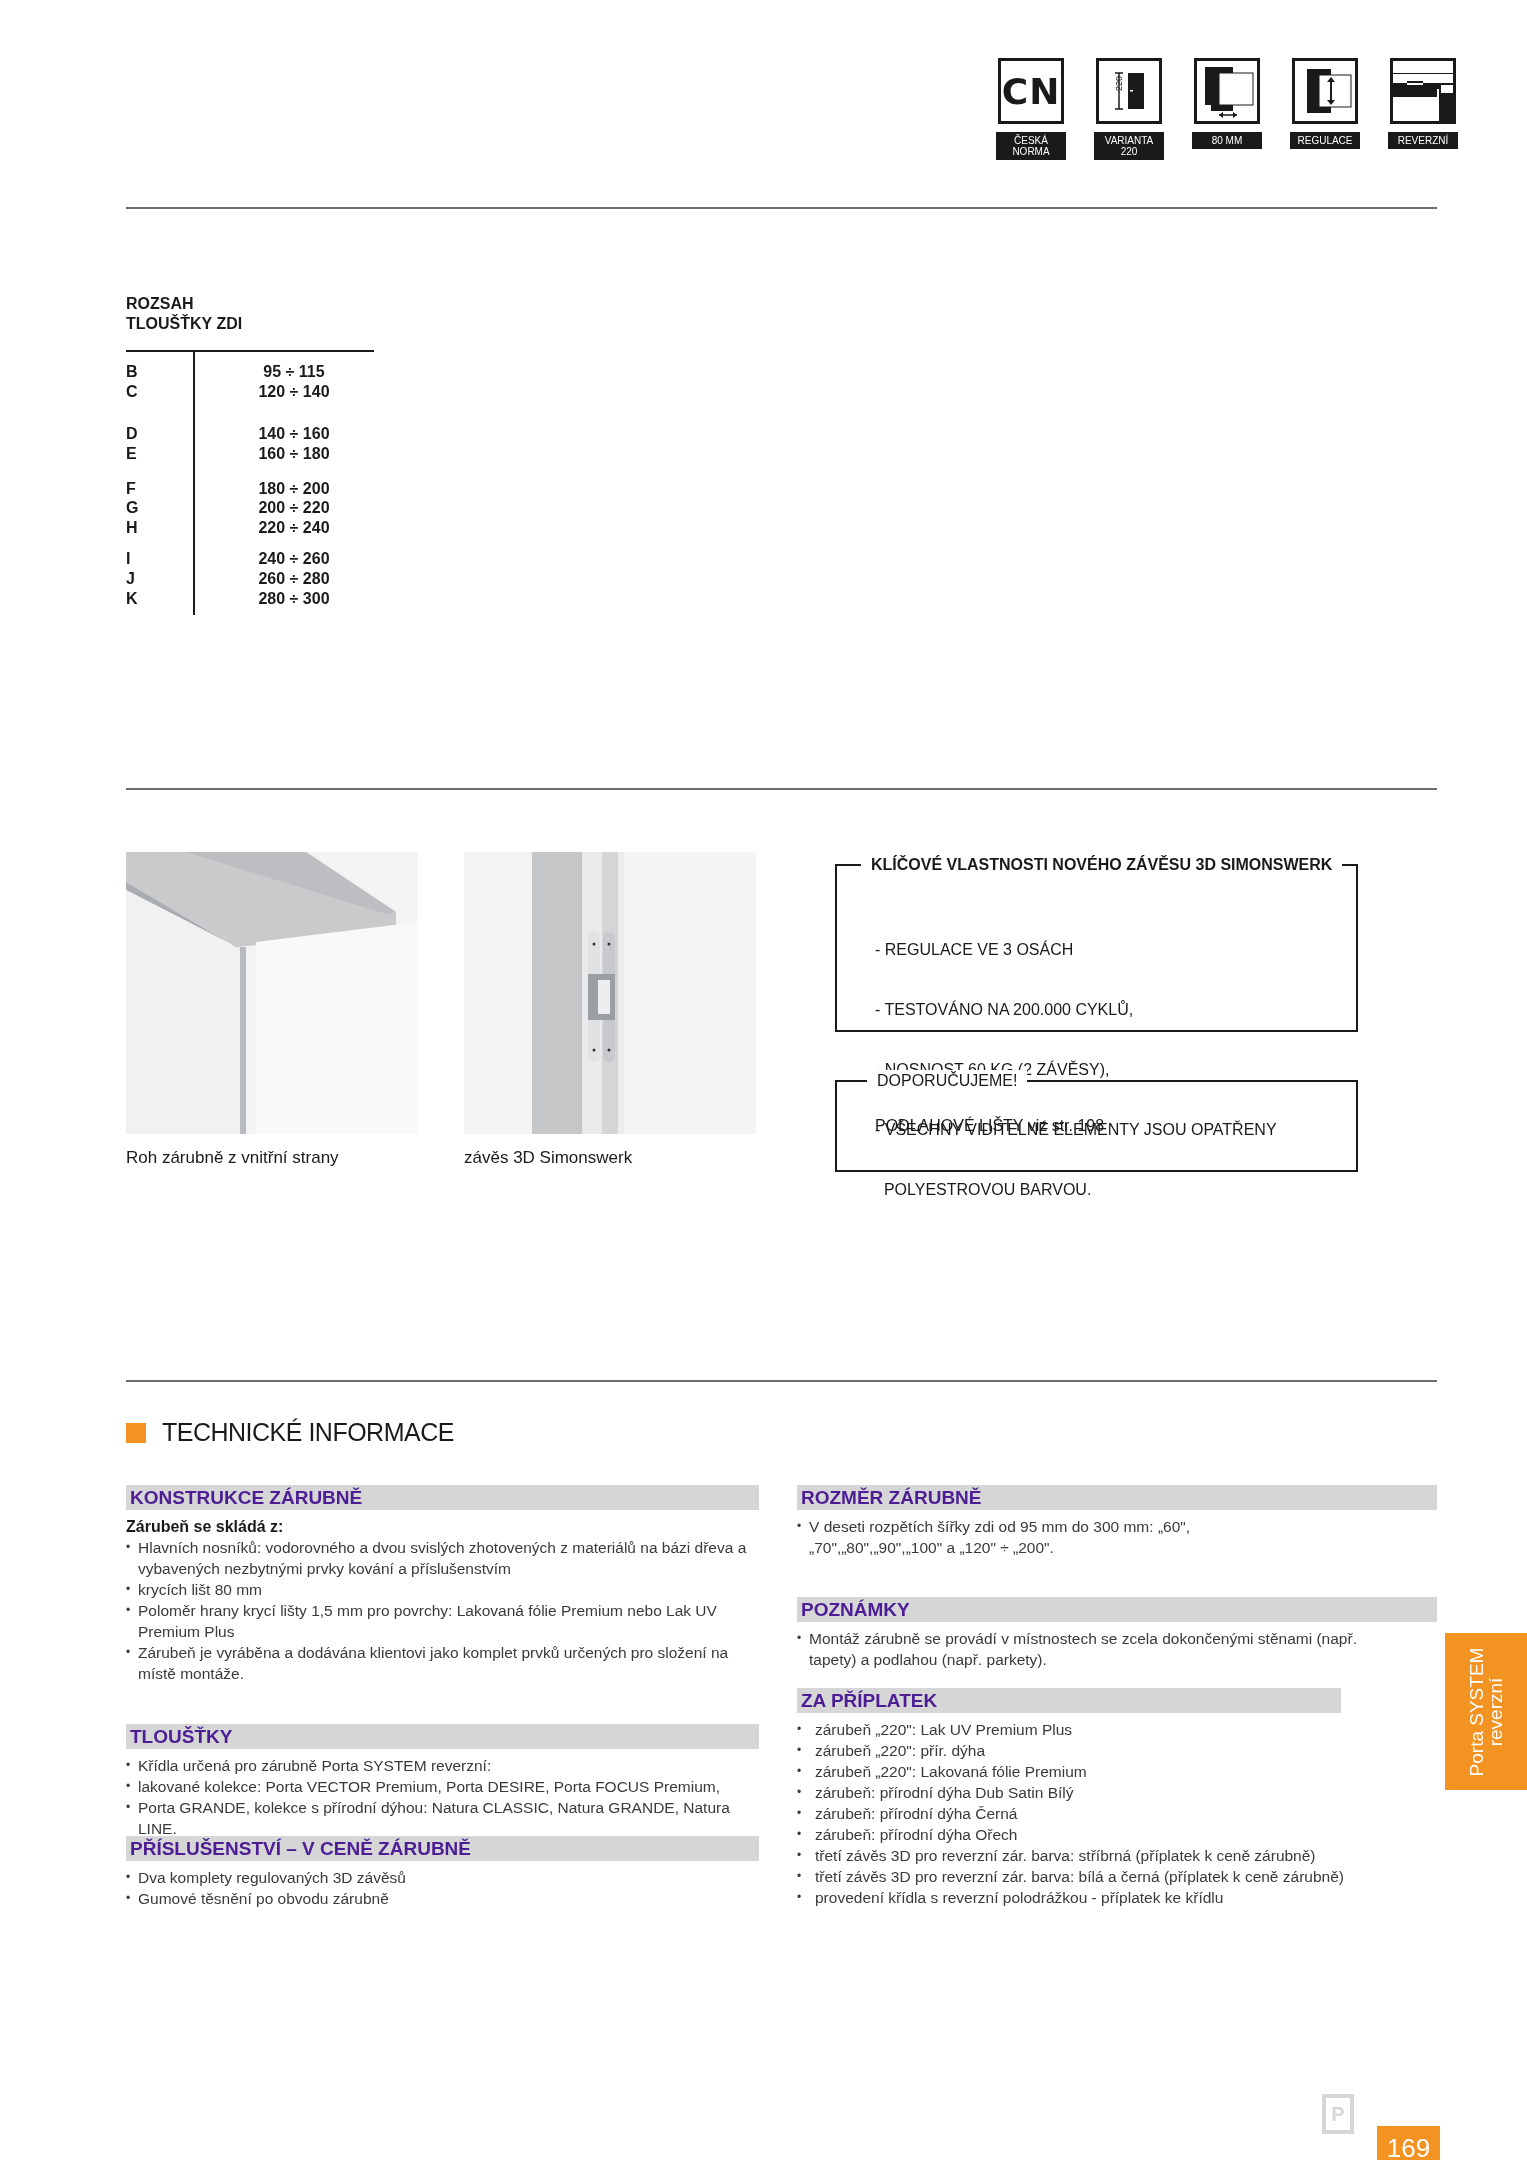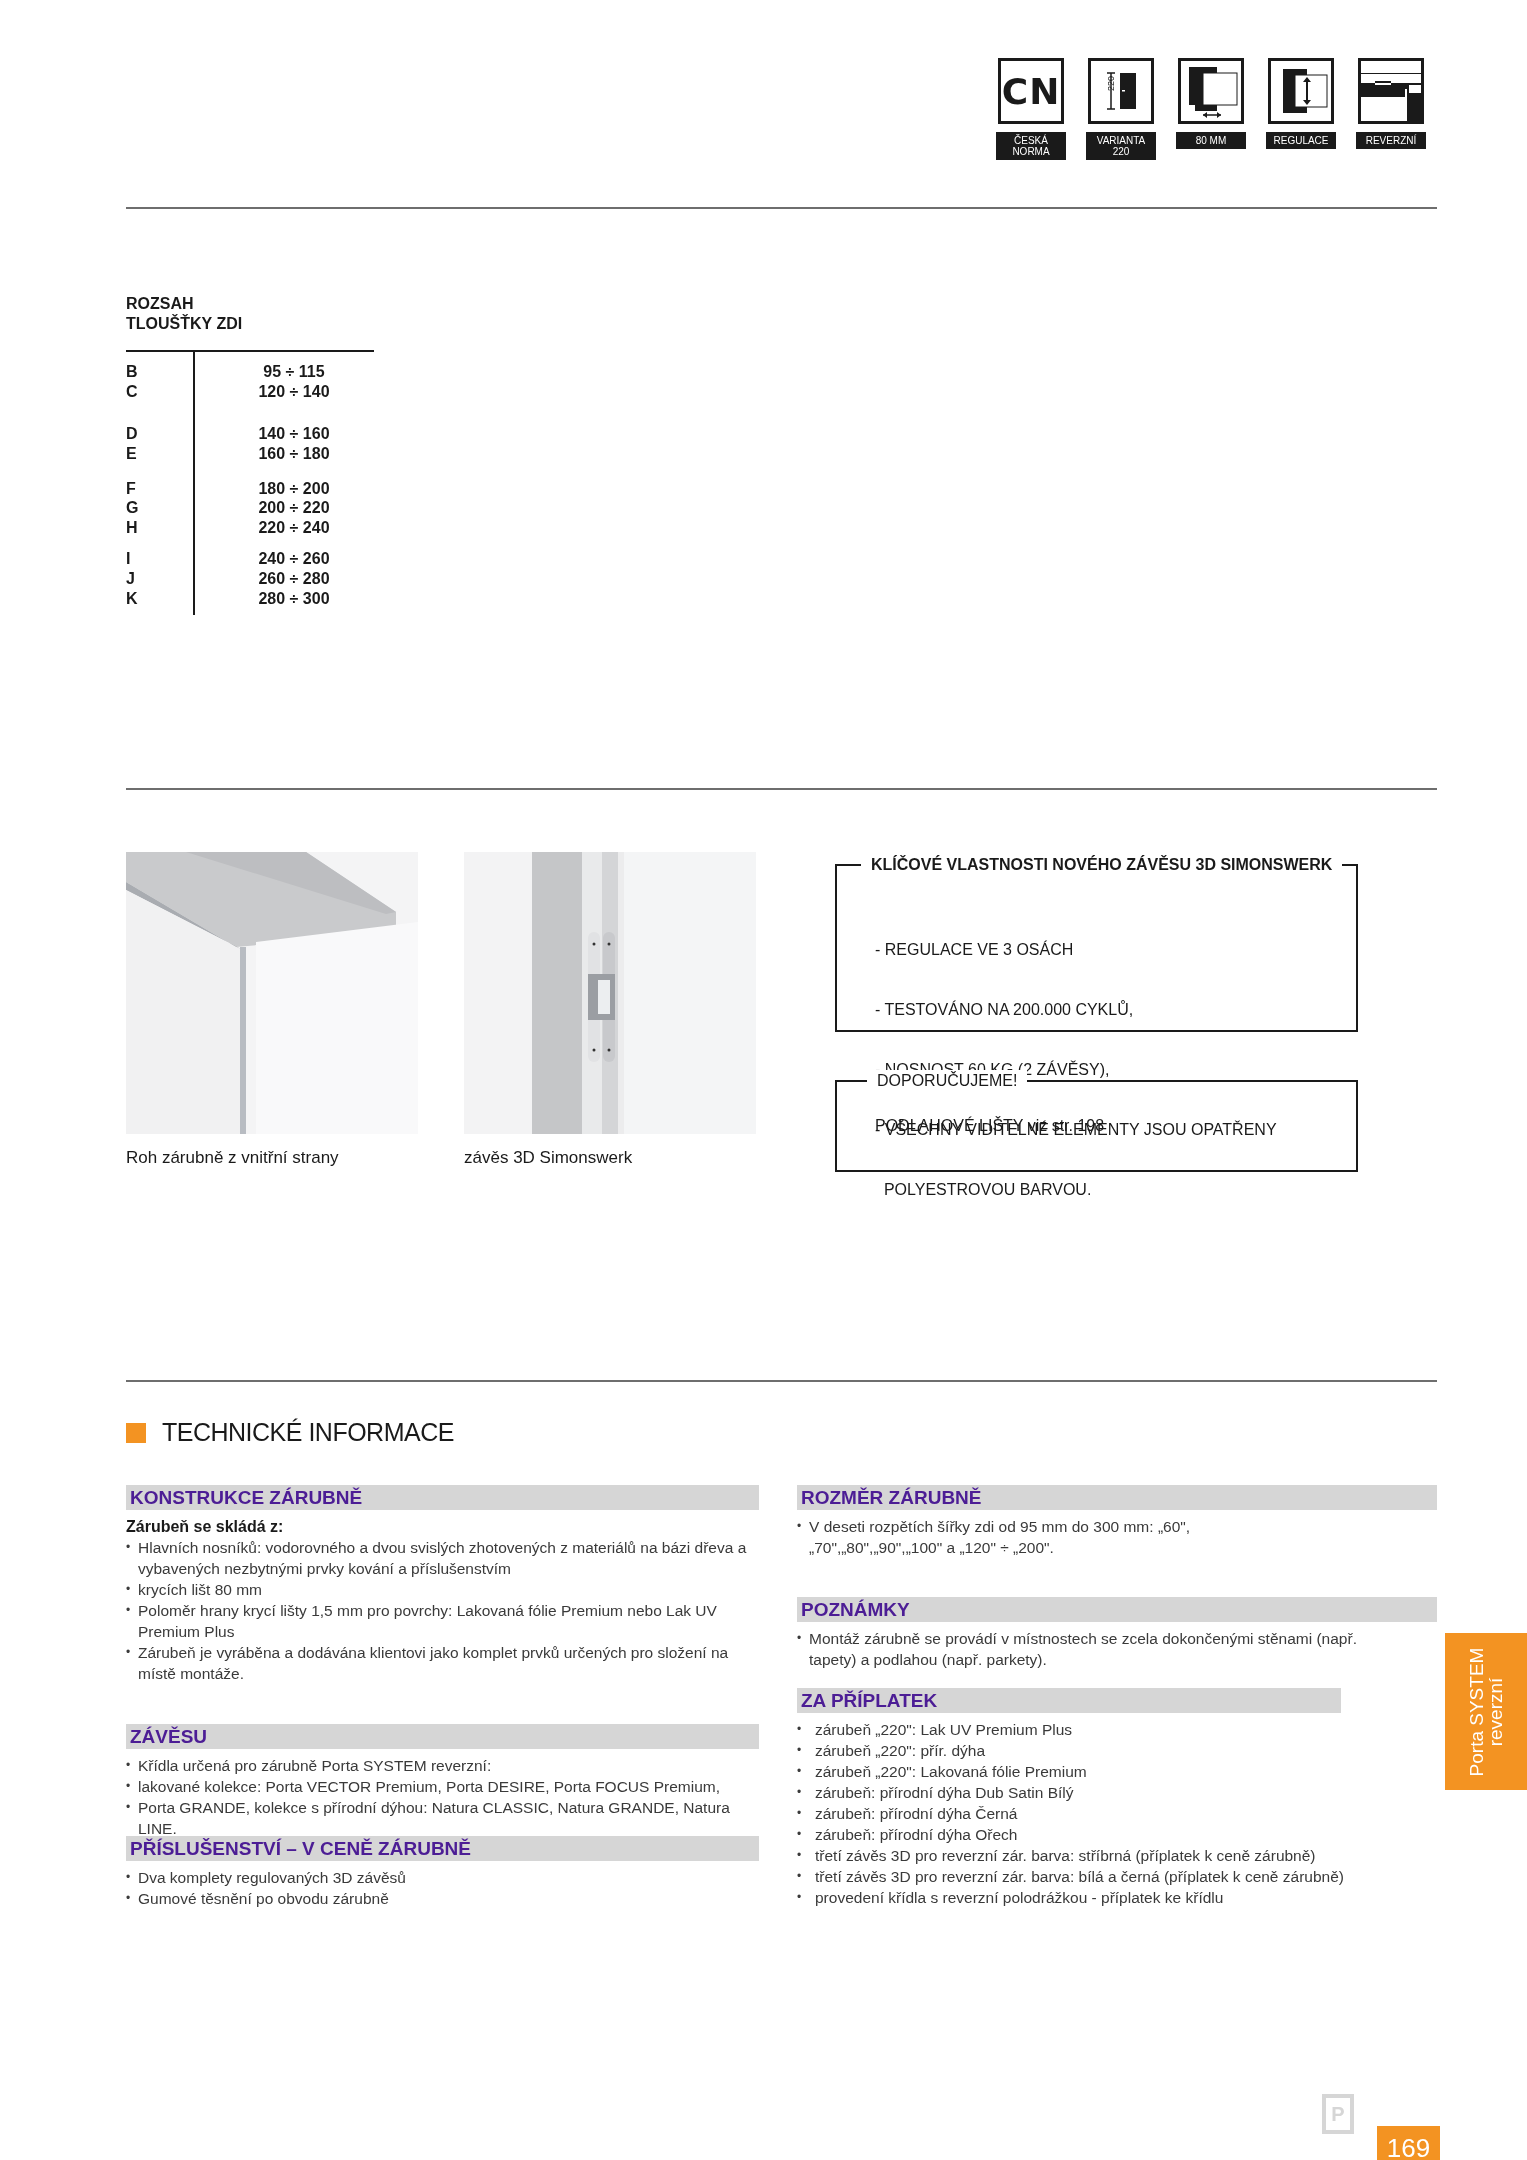--- a/index.html
+++ b/index.html
@@ -1,19 +1,19 @@
 <!DOCTYPE html>
 <html><head>
   <meta charset="utf-8">
   <style>
     html,body{margin:0;padding:0;background:#fff;}
     body{width:1527px;height:2160px;position:relative;overflow:hidden;font-family:"Liberation Sans",sans-serif;color:#1a1a1a;}
     .hr{position:absolute;left:126px;width:1311px;height:2px;background:#6e6e6e;}
     
-    .icons{position:absolute;top:58px;left:995px;display:flex;gap:18px;}
+    .icons{position:absolute;top:58px;left:995px;display:flex;gap:26px;}
     .ic{display:flex;flex-direction:column;align-items:center;width:72px;}
     .ic .box{width:66px;height:66px;border:3px solid #1a1a1a;box-sizing:border-box;background:#fff;position:relative;display:flex;align-items:center;justify-content:center;}
     .ic .lbl{margin-top:8px;background:#1a1a1a;color:#fff;font-size:10px;text-align:center;line-height:11px;padding:3px 2px;width:70px;box-sizing:border-box;text-transform:uppercase;}
     .ic .cn{font-weight:bold;font-size:36px;letter-spacing:1px;font-family:"DejaVu Sans",sans-serif;}
     
     .wt-title{position:absolute;left:126px;top:294px;font-size:16px;font-weight:bold;line-height:20px;}
     .wt-line{position:absolute;left:126px;top:350px;width:248px;height:2px;background:#1a1a1a;}
     .wt-vline{position:absolute;left:193px;top:350px;width:2px;height:265px;background:#1a1a1a;}
     .wt-row{position:absolute;left:126px;width:240px;font-size:16px;font-weight:bold;line-height:19px;}
     .wt-row .k{position:absolute;left:0;}
@@ -213,21 +213,21 @@
   <div class="sub">Zárubeň se skládá z:</div>
   <ul style="margin-top:0;">
     <li>Hlavních nosníků: vodorovného a dvou svislých zhotovených z materiálů na bázi dřeva a vybavených nezbytnými prvky kování a příslušenstvím</li>
     <li>krycích lišt 80 mm</li>
     <li>Poloměr hrany krycí lišty 1,5 mm pro povrchy: Lakovaná fólie Premium nebo Lak UV Premium Plus</li>
     <li>Zárubeň je vyráběna a dodávána klientovi jako komplet prvků určených pro složení na místě montáže.</li>
   </ul>
 </div>
 
 <div class="sec" style="left:126px;top:1724px;width:633px;">
-  <div class="bar">ZÁVĚSU</div>
+  <div class="bar">TLOUŠŤKY</div>
   <ul>
     <li>Křídla určená pro zárubně Porta SYSTEM reverzní:</li>
     <li>lakované kolekce: Porta VECTOR Premium, Porta DESIRE, Porta FOCUS Premium,</li>
     <li>Porta GRANDE, kolekce s přírodní dýhou: Natura CLASSIC, Natura GRANDE, Natura LINE.</li>
   </ul>
 </div>
 
 <div class="sec" style="left:126px;top:1836px;width:633px;">
   <div class="bar">PŘÍSLUŠENSTVÍ – V CENĚ ZÁRUBNĚ</div>
   <ul>

